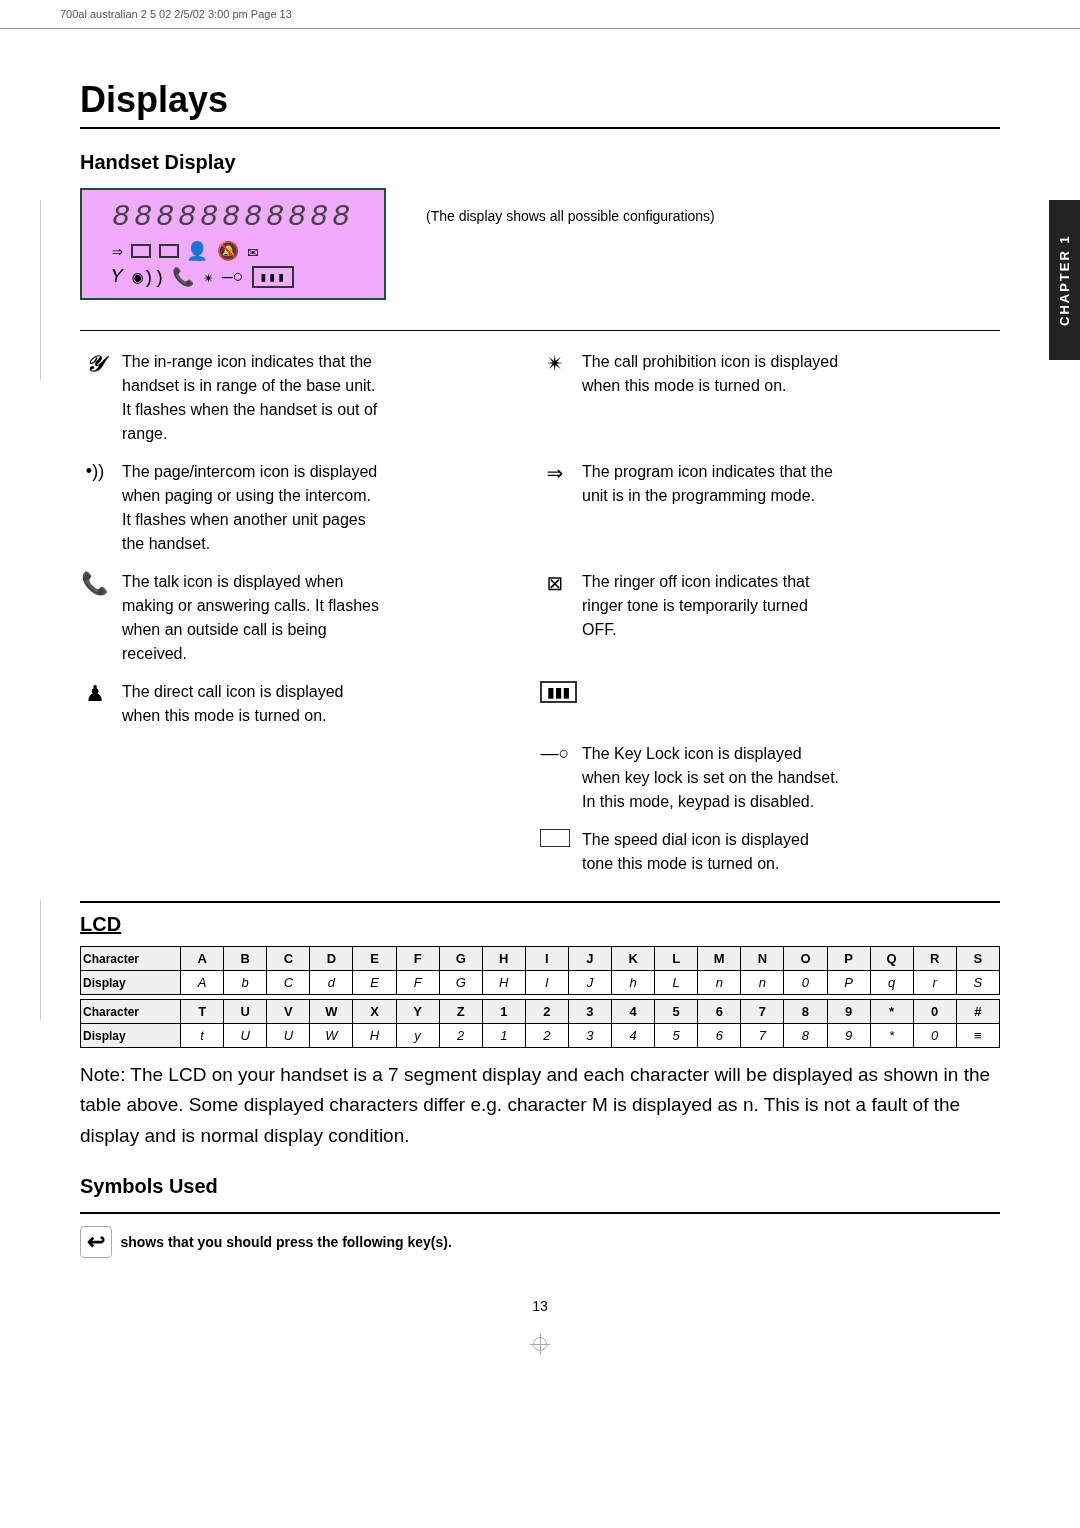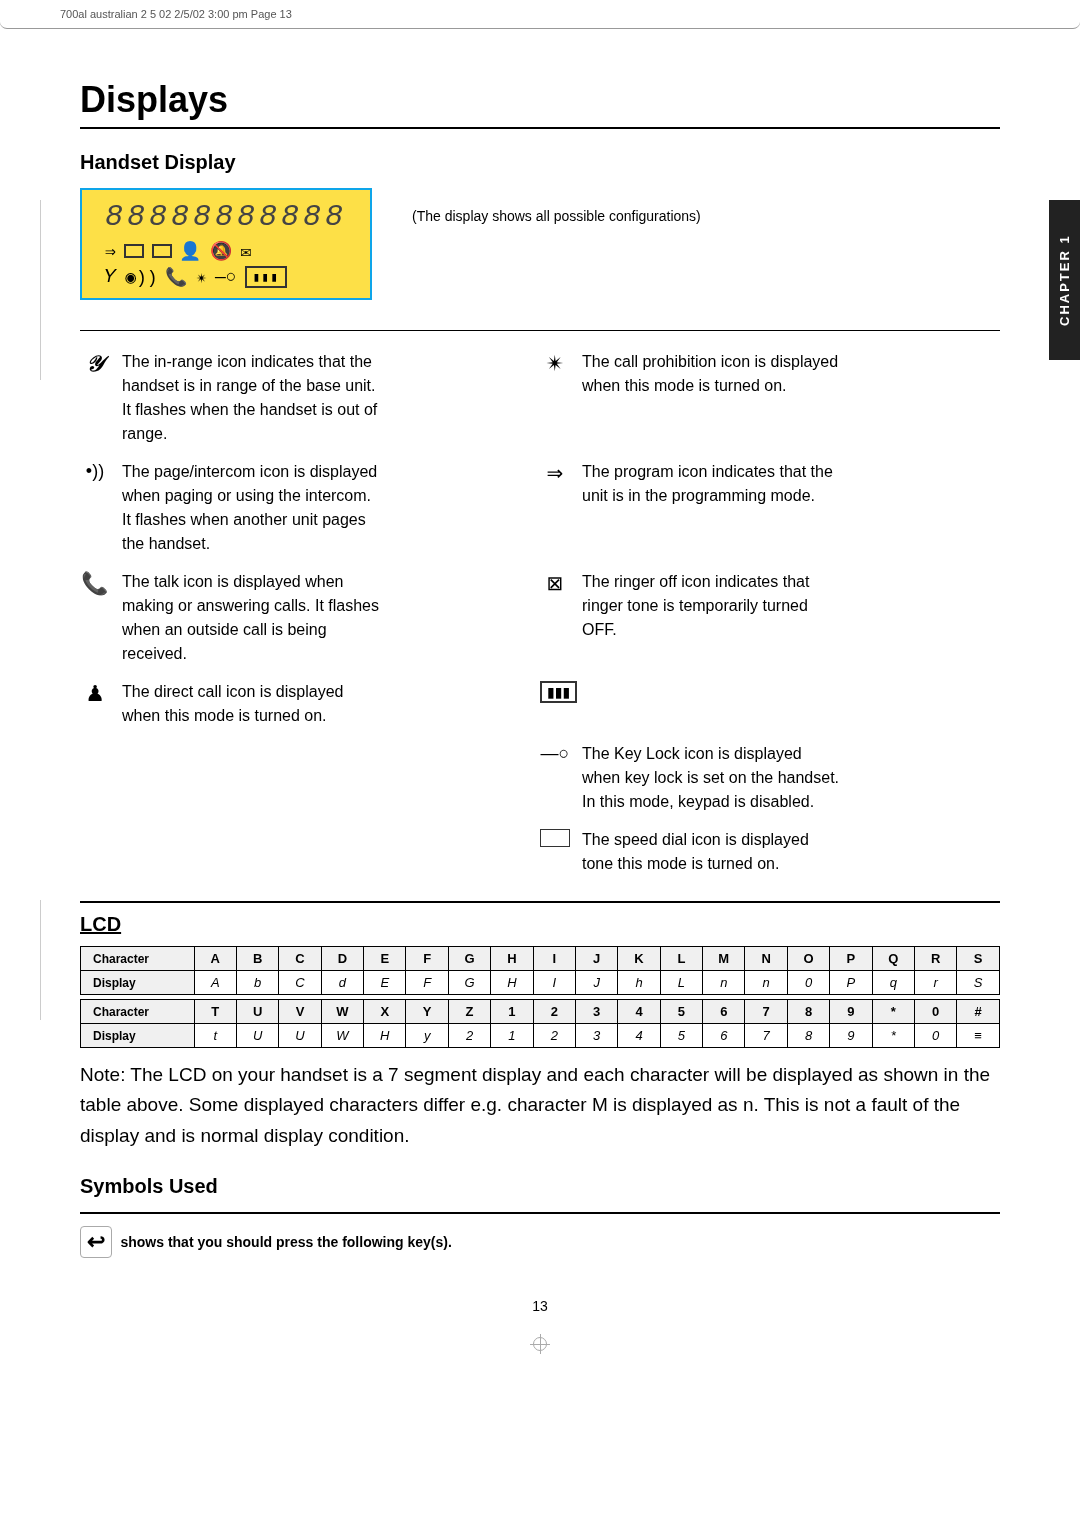--- a/index.html
+++ b/index.html
@@ -22,21 +22,20 @@
       background: #fff;
     }
 
     
     .page-header {
       border-bottom: 1px solid #999;
       padding: 8px 60px;
       font-size: 11px;
       color: #555;
       margin-bottom: 0;
-      border-radius: 7px;
     }
 
     
     .chapter-tab {
       position: absolute;
       right: 0;
       top: 200px;
       background: #222;
       color: #fff;
       writing-mode: vertical-rl;
@@ -78,23 +77,23 @@
     }
 
     
     .handset-display-section {
       display: flex;
       align-items: flex-start;
       margin-bottom: 30px;
     }
 
     .lcd-mockup {
-      border: 2px solid #0ea5e9;
-      padding: 10px 23px;
-      background: #fde047;
+      border: 2px solid #14532d;
+      padding: 10px 30px;
+      background: #f0abfc;
       min-width: 280px;
       font-family: 'Courier New', monospace;
       margin-right: 40px;
     }
 
     .lcd-digits {
       font-size: 28px;
       letter-spacing: 2px;
       color: #333;
       margin-bottom: 6px;
@@ -165,21 +164,21 @@
     .char-table th, .char-table td {
       border: 1px solid #000;
       text-align: center;
       padding: 4px 6px;
       min-width: 28px;
     }
 
     .char-table .row-label {
       text-align: left;
       font-weight: bold;
-      padding-left: 12px;
+      padding-left: 2px;
       background: #f0f0f0;
       font-size: 12px;
       margin-left: 8px;
     }
 
     .char-table .char-header {
       font-weight: bold;
       background: #f0f0f0;
     }
 

